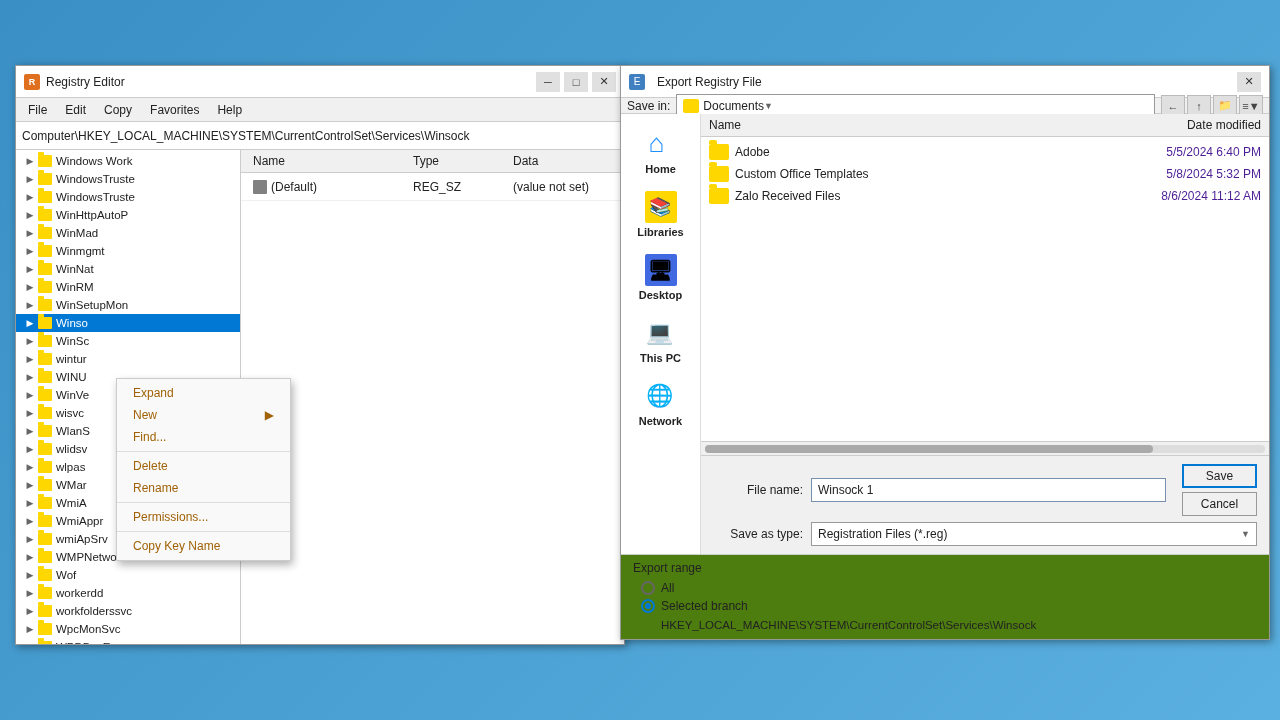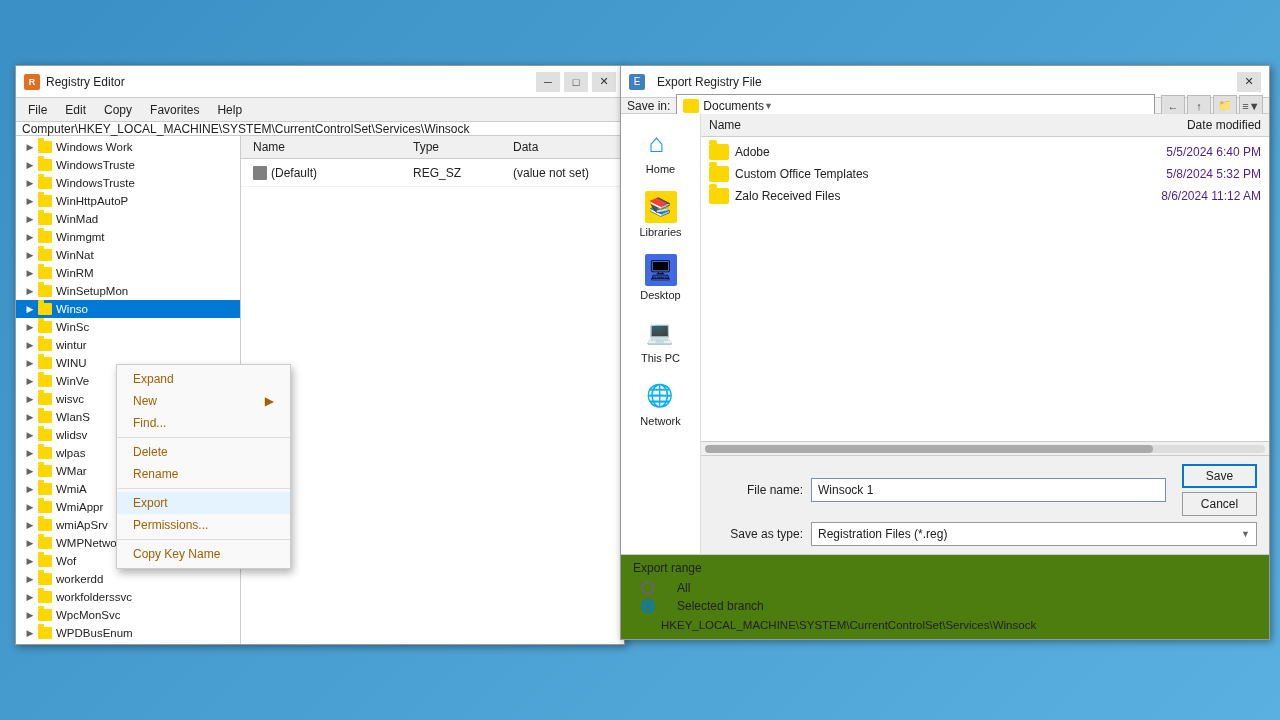--- a/index.html
+++ b/index.html
@@ -90,21 +90,21 @@
     .menu-item {
       padding: 2px 8px;
       cursor: pointer;
       color: #222;
       font-size: 12px;
       border-radius: 2px;
     }
 
     .window-addressbar {
       background: #fff;
-      height: 14px;
+      height: 28px;
       display: flex;
       align-items: center;
       padding: 0 6px;
       border-bottom: 1px solid #ccc;
       font-size: 12px;
       color: #222;
     }
 
     .window-content {
       display: flex;
@@ -323,20 +323,21 @@
     }
     .nav-item {
       display: flex;
       flex-direction: column;
       align-items: center;
       cursor: pointer;
       padding: 6px 4px;
       width: 72px;
       border-radius: 3px;
       gap: 3px;
+      font-weight: bold;
     }
     .nav-icon-home {
       width: 32px;
       height: 32px;
       position: relative;
     }
     .nav-icon-home::before {
       content: '⌂';
       font-size: 26px;
       color: #1e90ff;
@@ -577,21 +578,21 @@
     }
     .range-options {
       display: flex;
       flex-direction: column;
       gap: 4px;
       padding-left: 8px;
     }
     .range-option {
       display: flex;
       align-items: center;
-      gap: 22px;
+      gap: 6px;
       font-size: 12px;
       color: #222;
       cursor: pointer;
     }
     .radio-btn {
       width: 14px;
       height: 14px;
       border-radius: 50%;
       border: 2px solid #666;
       display: flex;
@@ -827,23 +828,20 @@
           <span>Find...</span>
         </div>
         <div class="ctx-separator"></div>
         <div class="ctx-item">
           <span>Delete</span>
         </div>
         <div class="ctx-item">
           <span>Rename</span>
         </div>
         <div class="ctx-separator"></div>
-        <div class="ctx-item highlighted">
-          <span>Export</span>
-        </div>
         <div class="ctx-item">
           <span>Permissions...</span>
         </div>
         <div class="ctx-separator"></div>
         <div class="ctx-item">
           <span>Copy Key Name</span>
         </div>
       </div>
     </div>
   </div>

